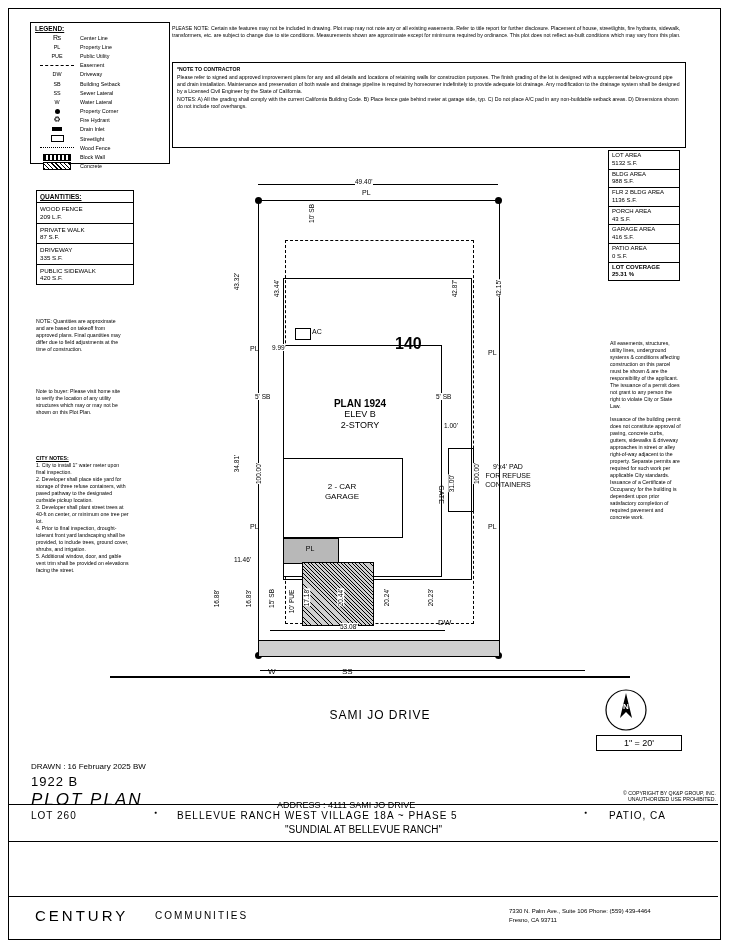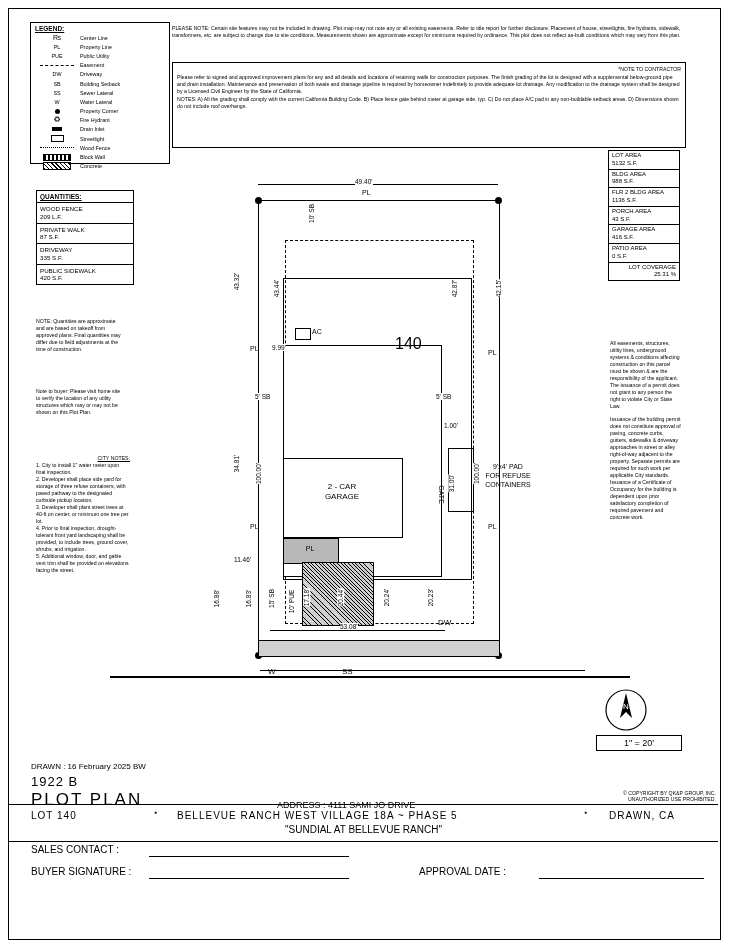--- a/index.html
+++ b/index.html
@@ -7,21 +7,21 @@
   #sheet{position:relative;width:729px;height:948px;overflow:hidden;}
   .abs{position:absolute;}
   .bd{border:1px solid #000;}
   .ctr{text-align:center;}
   .tiny{font-size:5.2px;line-height:1.35;}
   .tiny6{font-size:6px;line-height:1.35;}
   .t7{font-size:7px;line-height:1.3;}
   .t8{font-size:8px;line-height:1.3;}
   .t9{font-size:9px;line-height:1.25;}
   .t10{font-size:10px;}
-  .b{font-weight:normal;text-align:right;}
+  .b{font-weight:bold;}
   .u{text-decoration:underline;}
 
   
   #outer{position:absolute;left:8px;top:8px;width:711px;height:930px;border:1.5px solid #000;}
 
   
   #legend{left:30px;top:22px;width:138px;height:140px;}
   #legend .hdr{font-size:6.5px;font-weight:bold;text-decoration:underline;padding:2px 0 1px 4px;}
   .legrow{display:flex;align-items:center;height:9.2px;}
   .legsym{width:46px;display:flex;align-items:center;justify-content:center;font-size:5.5px;}
@@ -288,20 +288,25 @@
 
     <div class="poly" style="left:298px;top:278px;width:24px;height:62px;border:1px solid #000;"></div>
     <div class="abs ctr t7" style="left:326px;top:292px;width:64px;white-space:pre-line;">9'x4' PAD
 FOR REFUSE
 CONTAINERS</div>
 
     <div class="abs t7 rotneg" style="left:282px;top:320px;">GATE</div>
 
     <div class="abs b" style="left:245px;top:165px;font-size:16px;">140</div>
 
+    <div class="abs ctr" style="left:150px;top:228px;width:120px;">
+      <div class="t10 b">PLAN 1924</div>
+      <div class="t9">ELEV B</div>
+      <div class="t9">2-STORY</div>
+    </div>
 
     <div class="mline" style="left:108px;top:14px;width:240px;height:1px;"></div>
     <div class="lbl" style="left:205px;top:8px;">49.40'</div>
 
     <div class="mline" style="left:120px;top:460px;width:175px;height:1px;"></div>
     <div class="lbl" style="left:190px;top:453px;">53.08'</div>
 
     <div class="lblv rot90" style="left:78px;top:108px;">43.32'</div>
     <div class="lblv rot90" style="left:78px;top:290px;">34.81'</div>
     <div class="lblv rot90" style="left:98px;top:300px;">100.00'</div>
@@ -333,54 +338,53 @@
     <div class="abs t7" style="left:338px;top:178px;">PL</div>
     <div class="abs t7" style="left:338px;top:352px;">PL</div>
 
     <div class="abs t8" style="left:118px;top:497px;">W</div>
     <div class="abs t8" style="left:192px;top:497px;">SS</div>
     <div class="abs t8" style="left:288px;top:448px;">DW</div>
 
     <div class="mline" style="left:110px;top:500px;width:325px;height:1px;"></div>
     <div class="mline" style="left:-40px;top:506px;width:520px;height:1.6px;"></div>
 
+    <div class="abs ctr" style="left:90px;top:538px;width:280px;font-size:12px;letter-spacing:1px;">SAMI JO DRIVE</div>
   </div>
 
   <div id="compass" class="abs">
     <svg width="44" height="44" viewBox="0 0 44 44">
       <circle cx="22" cy="22" r="20" fill="none" stroke="#000" stroke-width="1.2"></circle>
       <polygon points="22,5 28,30 22,24 16,30" fill="#000"></polygon>
     </svg>
     <div class="abs b" style="left:19px;top:14px;font-size:8px;color:#fff;">N</div>
   </div>
   <div class="abs bd ctr t9" style="left:596px;top:735px;width:84px;height:14px;line-height:14px;">1" = 20'</div>
 
   <div id="tb" class="abs">
     <div class="abs t8" style="left:22px;top:10px;">DRAWN :  16 February 2025   BW</div>
     <div class="abs" style="left:22px;top:22px;font-size:13px;letter-spacing:1px;">1922  B</div>
-    <div class="abs" style="left:22px;top:38px;font-size:17px;letter-spacing:2px;">PLOT PLAN</div>
+    <div class="abs" style="left:22px;top:38px;font-size:17px;letter-spacing:2px;font-style:italic;">PLOT PLAN</div>
     <div class="abs t9" style="left:268px;top:48px;">ADDRESS :  4111 SAMI JO DRIVE</div>
 
     <div class="abs tiny" style="right:18px;top:800px;"></div>
   </div>
 
   <div class="abs tiny" style="left:574px;top:790px;width:142px;text-align:right;">© COPYRIGHT BY QK&amp;P GROUP, INC.</div>
   <div class="abs tiny" style="left:574px;top:796px;width:142px;text-align:right;">UNAUTHORIZED USE PROHIBITED.</div>
 
   <div id="tb2" class="abs">
-    <div class="abs t10" style="left:22px;top:5px;letter-spacing:1px;">LOT 140</div>
+    <div class="abs t10" style="left:22px;top:5px;letter-spacing:1px;">LOT 260</div>
     <div class="abs" style="left:145px;top:4px;font-size:5px;">●</div>
     <div class="abs t10" style="left:168px;top:5px;letter-spacing:1px;">BELLEVUE RANCH WEST VILLAGE 18A ~ PHASE 5</div>
     <div class="abs" style="left:575px;top:4px;font-size:5px;">●</div>
-    <div class="abs t10" style="left:600px;top:5px;letter-spacing:1px;">DRAWN, CA</div>
+    <div class="abs t10" style="left:600px;top:5px;letter-spacing:1px;">PATIO, CA</div>
     <div class="abs t10 ctr" style="left:0;top:19px;width:709px;">"SUNDIAL AT BELLEVUE RANCH"</div>
   </div>
 
-  <div id="sigline" class="abs">
-    <div class="abs t10" style="left:22px;top:4px;">SALES CONTACT :</div>
-    <div class="abs" style="left:140px;top:16px;width:200px;border-bottom:1px solid #000;"></div>
-    <div class="abs t10" style="left:22px;top:26px;">BUYER SIGNATURE :</div>
-    <div class="abs" style="left:140px;top:38px;width:200px;border-bottom:1px solid #000;"></div>
-    <div class="abs t10" style="left:410px;top:26px;">APPROVAL DATE :</div>
-    <div class="abs" style="left:530px;top:38px;width:165px;border-bottom:1px solid #000;"></div>
-  </div>
-
+
+  <div id="footer" class="abs">
+    <div class="abs" style="left:26px;top:10px;font-size:15px;letter-spacing:3px;">CENTURY</div>
+    <div class="abs" style="left:146px;top:13px;font-size:10px;letter-spacing:2px;">COMMUNITIES</div>
+    <div class="abs tiny6" style="left:500px;top:10px;">7330 N. Palm Ave., Suite 106   Phone: (559) 439-4464</div>
+    <div class="abs tiny6" style="left:500px;top:19px;">Fresno, CA  93711</div>
+  </div>
 </div>
 
 </body></html>

